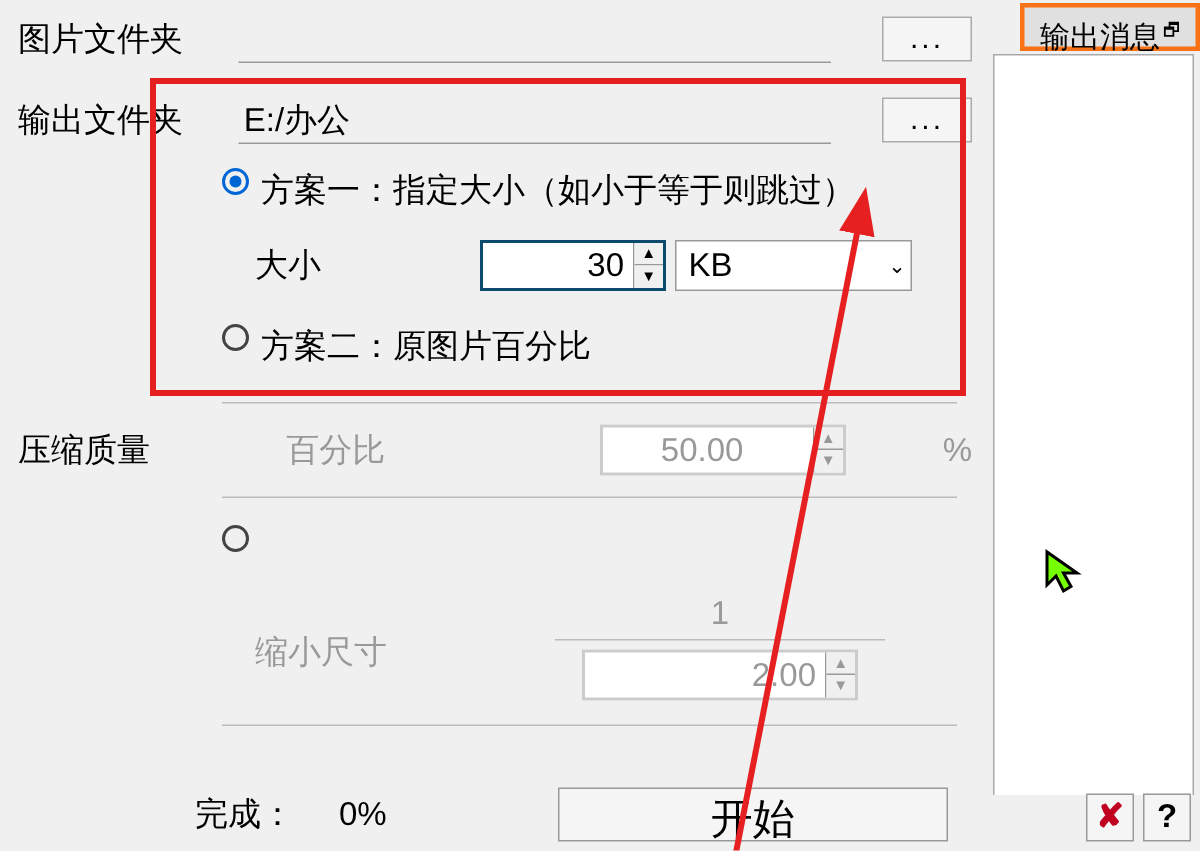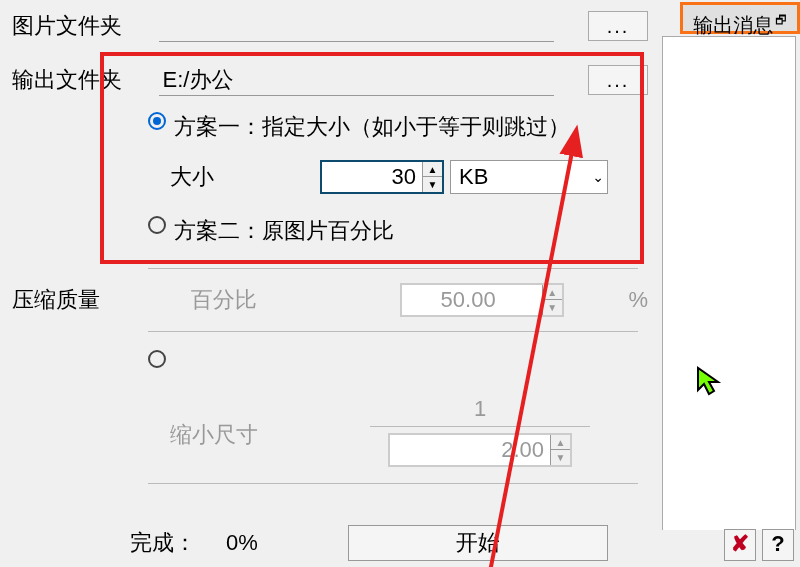--- a/index.html
+++ b/index.html
@@ -173,23 +173,23 @@
     display: flex;
     align-items: center;
     padding-left: 130px;
     gap: 30px;
   }
   .start-btn {
     width: 260px;
     height: 36px;
     border: 1px solid #999;
     background: #f5f5f5;
-    font-size: 22px;
-    cursor: pointer;
-    margin-left: 60px;
+    font-size: 28px;
+    cursor: pointer;
+    margin-left: 84px;
   }
   .corner-btns {
     position: absolute;
     bottom: 6px;
     right: 6px;
     display: flex;
     gap: 6px;
   }
   .small-btn {
     width: 32px;

